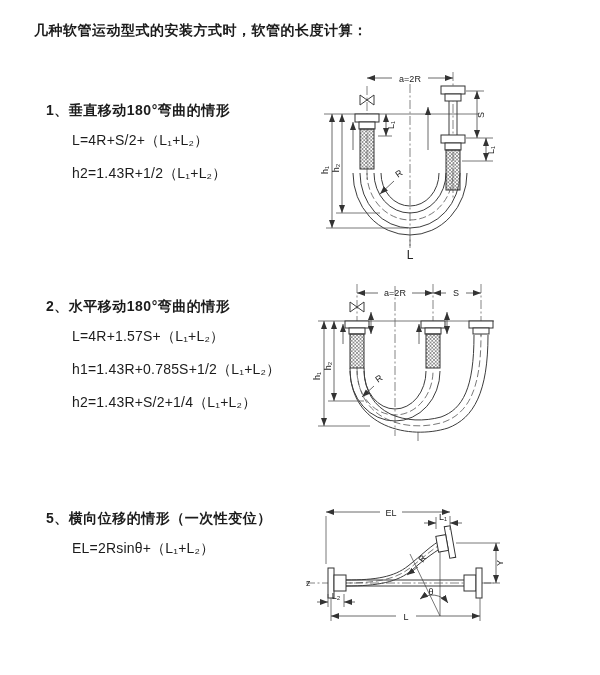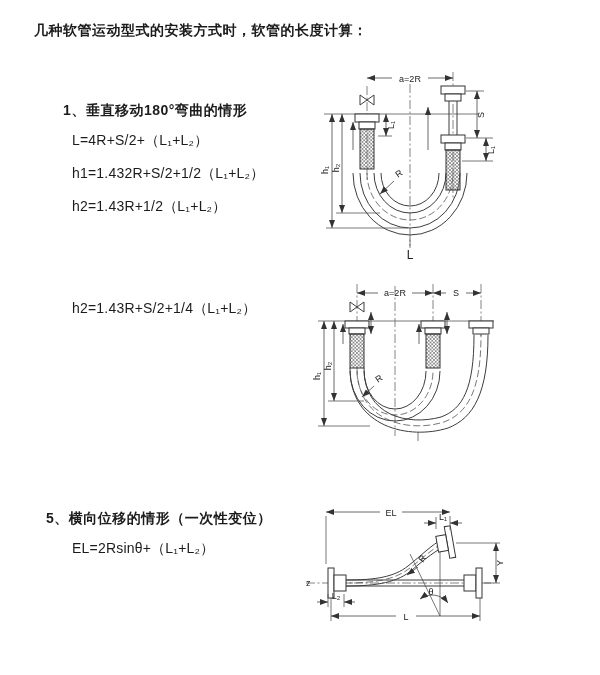--- a/index.html
+++ b/index.html
@@ -7,21 +7,21 @@
     position:relative;width:600px;height:675px;background:#ffffff;
     font-family:"Liberation Sans","DejaVu Sans",sans-serif;color:#1c1c1c;
     overflow:hidden;box-shadow:0 0 4px rgba(0,0,0,.15);padding-left:12px;
   }
   .title{
     position:absolute;left:34px;top:22px;font-size:14px;font-weight:700;
     letter-spacing:.5px;white-space:nowrap;
   }
   .section{position:absolute;left:46px;}
   .sec1{top:102px;} .sec2{top:298px;} .sec3{top:510px;}
-  .sec-heading{font-size:14px;font-weight:700;letter-spacing:.5px;margin:0 0 10px 0;white-space:nowrap;text-align:center;}
+  .sec-heading{font-size:14px;font-weight:700;letter-spacing:.5px;margin:0 0 10px 0;white-space:nowrap;}
   .formula{font-size:14px;margin:0 0 12px 0;padding-left:26px;line-height:21px;white-space:nowrap;letter-spacing:.2px;}
   .diag{position:absolute;}
   .d1{left:310px;top:58px;} .d2{left:308px;top:276px;} .d3{left:298px;top:496px;}
   svg .ln{stroke:#3d3d3d;stroke-width:1;fill:none;}
   svg .thin{stroke:#555;stroke-width:.8;fill:none;}
   svg .cl{stroke:#666;stroke-width:.8;fill:none;stroke-dasharray:9 2.5 2 2.5;}
   svg .dash{stroke:#555;stroke-width:.8;fill:none;stroke-dasharray:7 3;}
   svg .dim{stroke:#444;stroke-width:.8;fill:none;}
   svg .part{stroke:#333;stroke-width:1;fill:#fff;}
   svg .hose{stroke:#333;stroke-width:1;fill:url(#hx);}
@@ -31,25 +31,27 @@
 </head>
 <body>
 
 <div class="page">
 
   <div class="title">几种软管运动型式的安装方式时，软管的长度计算：</div>
 
   <div class="section sec1">
     <p class="sec-heading">1、垂直移动180°弯曲的情形</p>
     <p class="formula">L=4R+S/2+（L₁+L₂）</p>
-    <p class="formula">h1=1.432R+S/2+1/2（L₁+L₂）</p>
     <p class="formula">h2=1.43R+1/2（L₁+L₂）</p>
   </div>
 
   <div class="section sec2">
+    <p class="sec-heading">2、水平移动180°弯曲的情形</p>
+    <p class="formula">L=4R+1.57S+（L₁+L₂）</p>
+    <p class="formula">h1=1.43R+0.785S+1/2（L₁+L₂）</p>
     <p class="formula">h2=1.43R+S/2+1/4（L₁+L₂）</p>
   </div>
 
   <div class="section sec3">
     <p class="sec-heading">5、横向位移的情形（一次性变位）</p>
     <p class="formula">EL=2Rsinθ+（L₁+L₂）</p>
   </div>
 
   <svg class="diag d1" width="290" height="215" viewBox="0 0 290 215">
     <defs>

